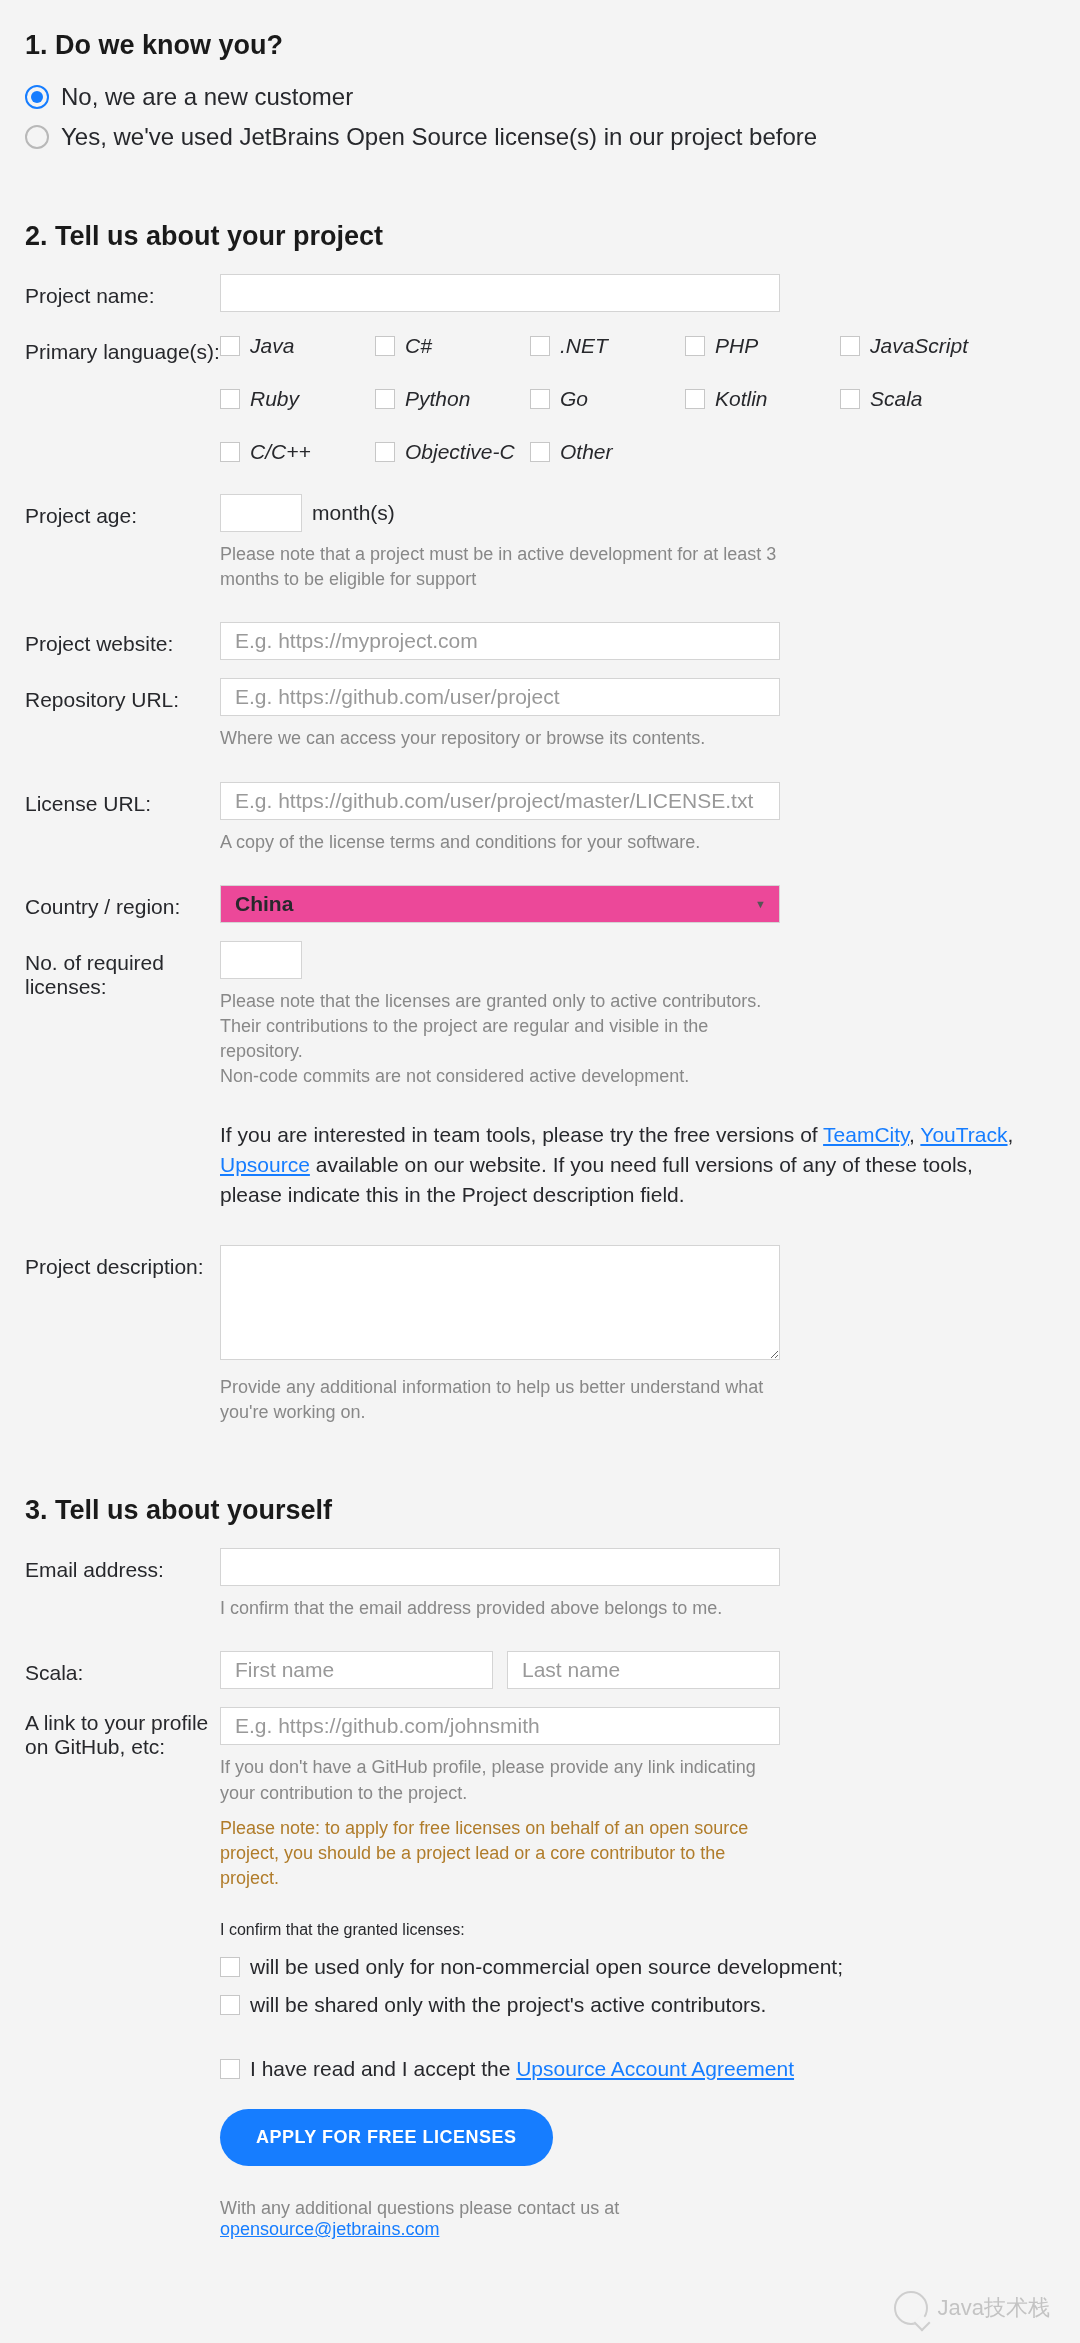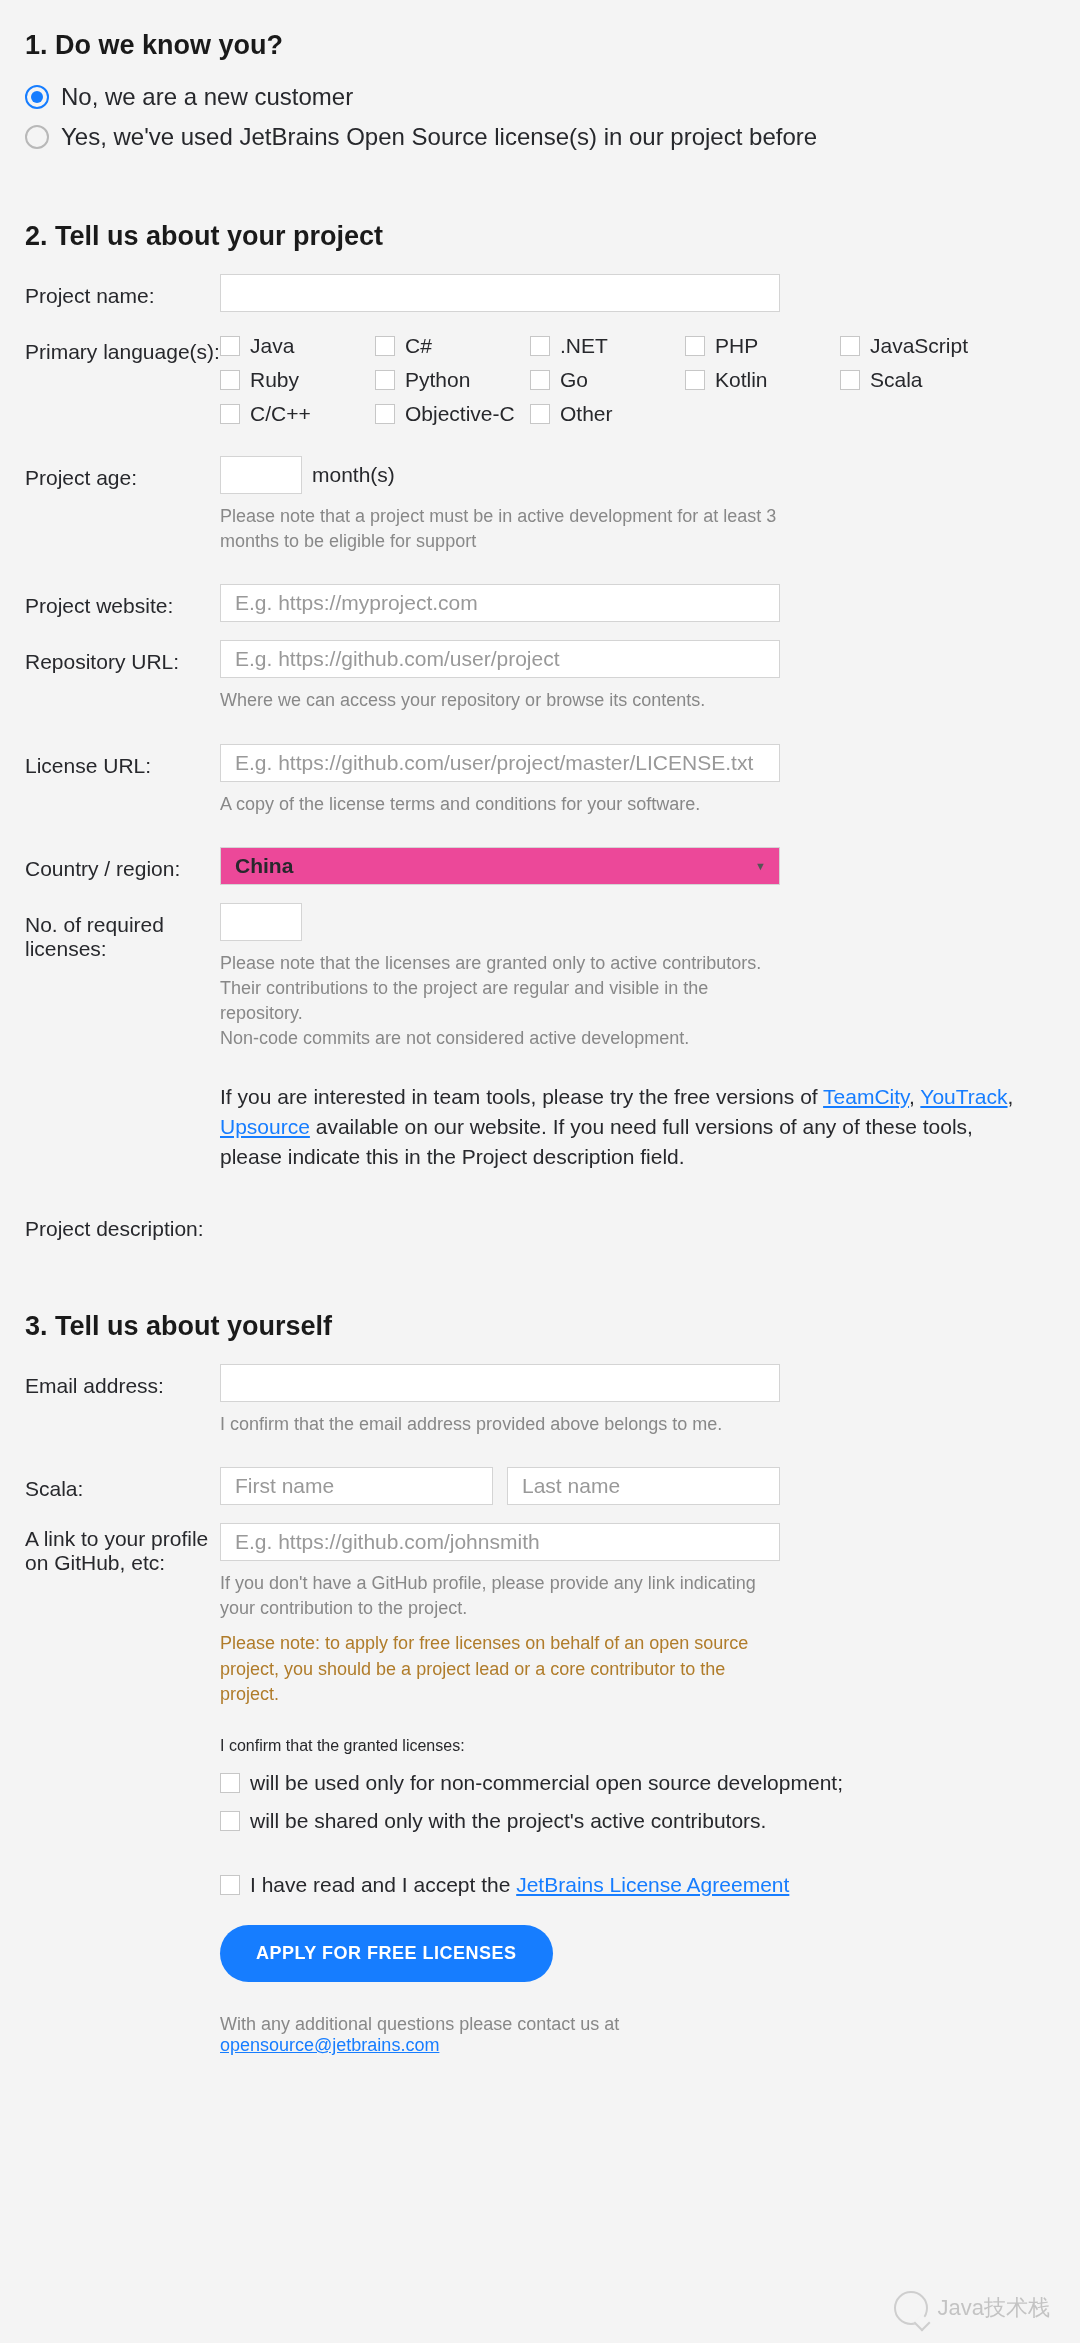--- a/index.html
+++ b/index.html
@@ -88,22 +88,23 @@
   font-size: 18px;
   color: #888;
   margin-top: 10px;
   max-width: 560px;
   line-height: 1.4;
 }
 .hint-warn { color: #b07c2a; }
 .lang-grid {
   display: grid;
   grid-template-columns: repeat(5, 155px);
-  row-gap: 10px;
+  row-gap: 29px;
   padding-top: 4px;
+  font-style: italic;
 }
 .check-wrap {
   display: flex;
   align-items: center;
   cursor: pointer;
 }
 .check-box {
   width: 20px; height: 20px;
   border: 1px solid #c7c7c7;
   background: #fff;
@@ -310,20 +311,24 @@
   <div class="label-col"></div>
   <div class="field-col">
     <p class="links-para">
       <span>If you are interested in team tools, please try the free versions of </span><a href="#">TeamCity</a>, <a href="#">YouTrack</a>, <a href="#">Upsource</a><span> available on our website. If you need full versions of any of these tools, please indicate this in the Project description field.</span>
     </p>
   </div>
 </div>
 
 <div class="row">
   <div class="label-col">Project description:</div>
+  <div class="field-col">
+    <textarea style=""></textarea>
+    <div class="hint">Provide any additional information to help us better understand what you're working on.</div>
+  </div>
 </div>
 
 <h2 class="section-spacer">3. Tell us about yourself</h2>
 
 <div class="row">
   <div class="label-col">Email address:</div>
   <div class="field-col">
     <input type="text" style="">
     <div class="hint">I confirm that the email address provided above belongs to me.</div>
   </div>
@@ -362,21 +367,21 @@
     </label>
   </div>
 </div>
 
 <div class="row" style="margin-top:40px">
   <div class="label-col"></div>
   <div class="field-col">
     <label class="check-wrap">
       <span class="check-box"></span>
       <span class="check-label">
-        <span>I have read and I accept the </span><a href="#">JetBrains License Agreement</a>
+        <span>I have read and I accept the </span><a href="#">Upsource Account Agreement</a>
       </span>
     </label>
     <button class="apply-btn">APPLY FOR FREE LICENSES</button>
     <div class="footer-note">
       <span>With any additional questions please contact us at</span><br>
       <a href="#">opensource@jetbrains.com</a>
     </div>
   </div>
 </div>
 

